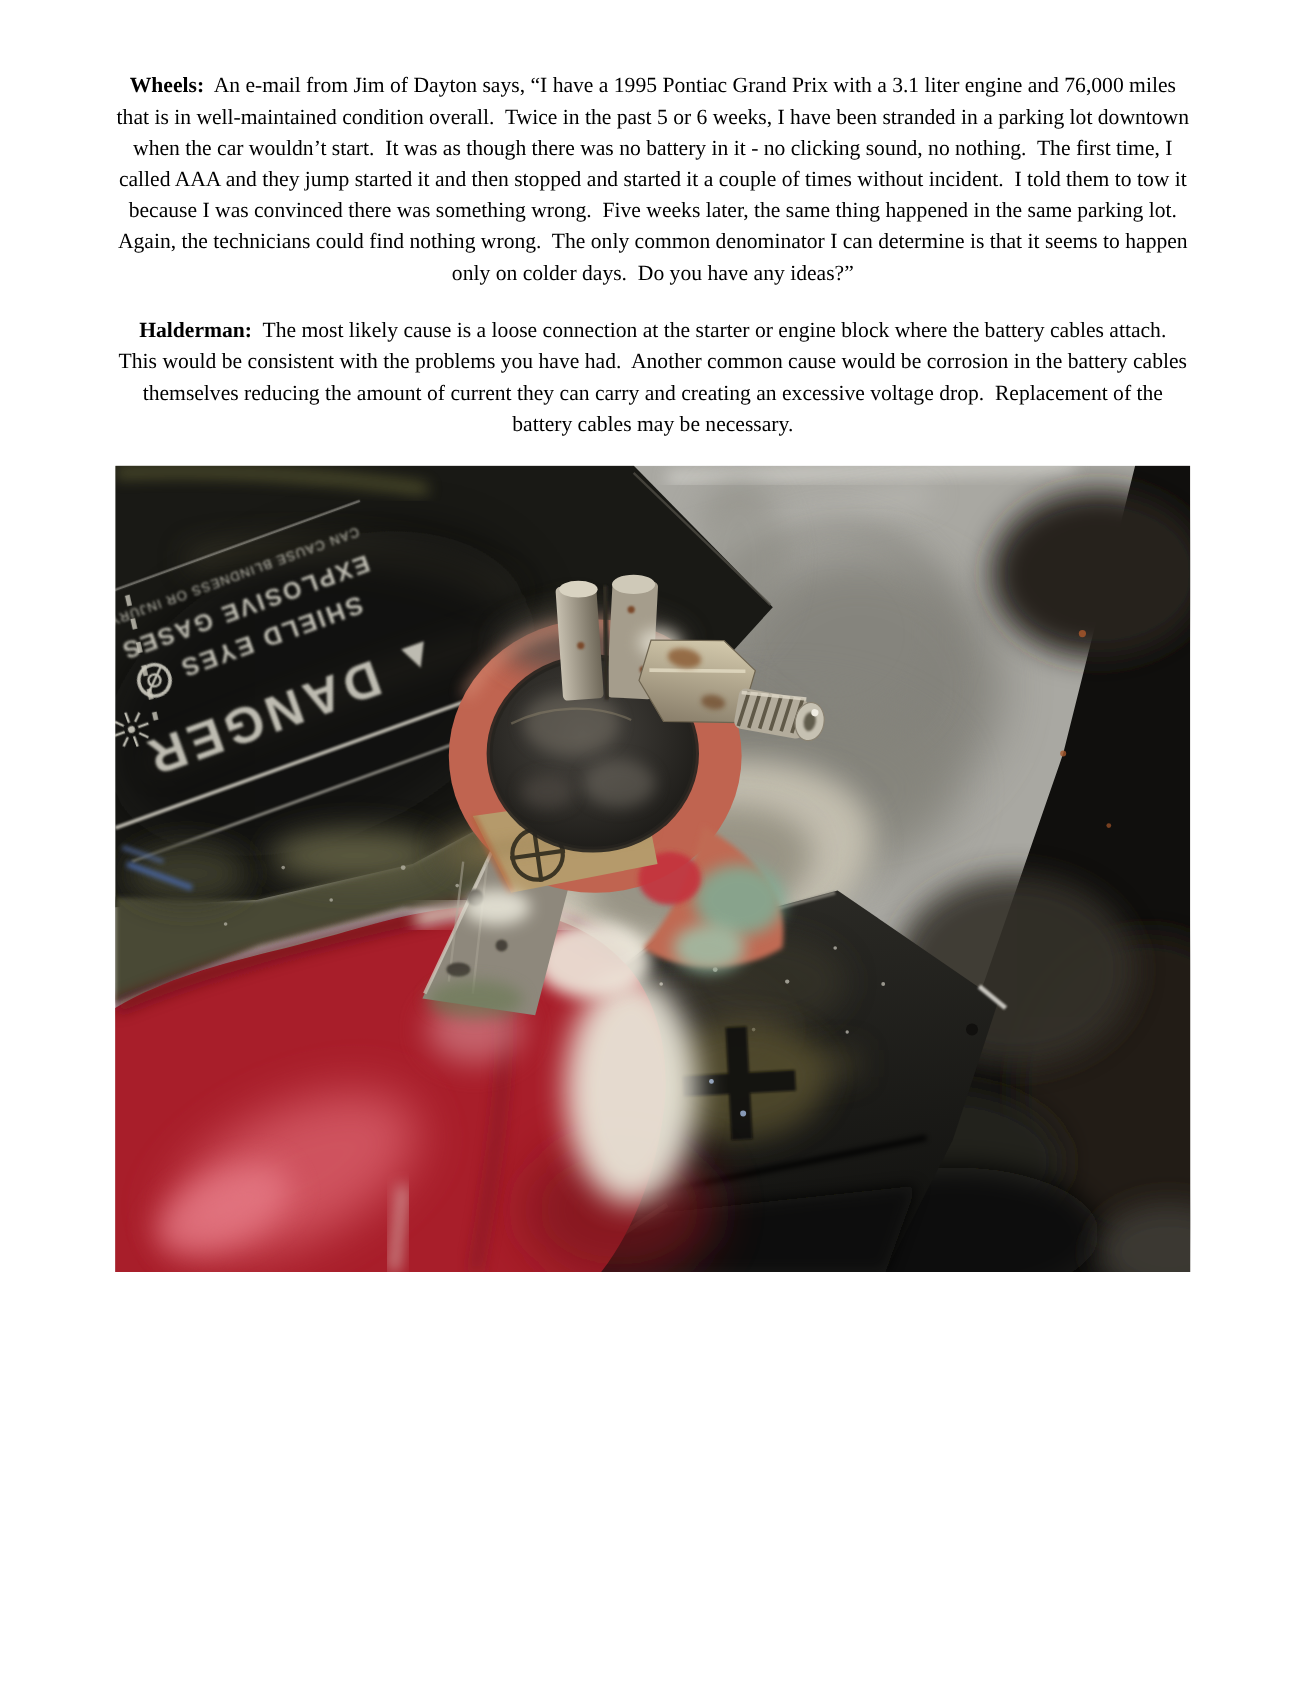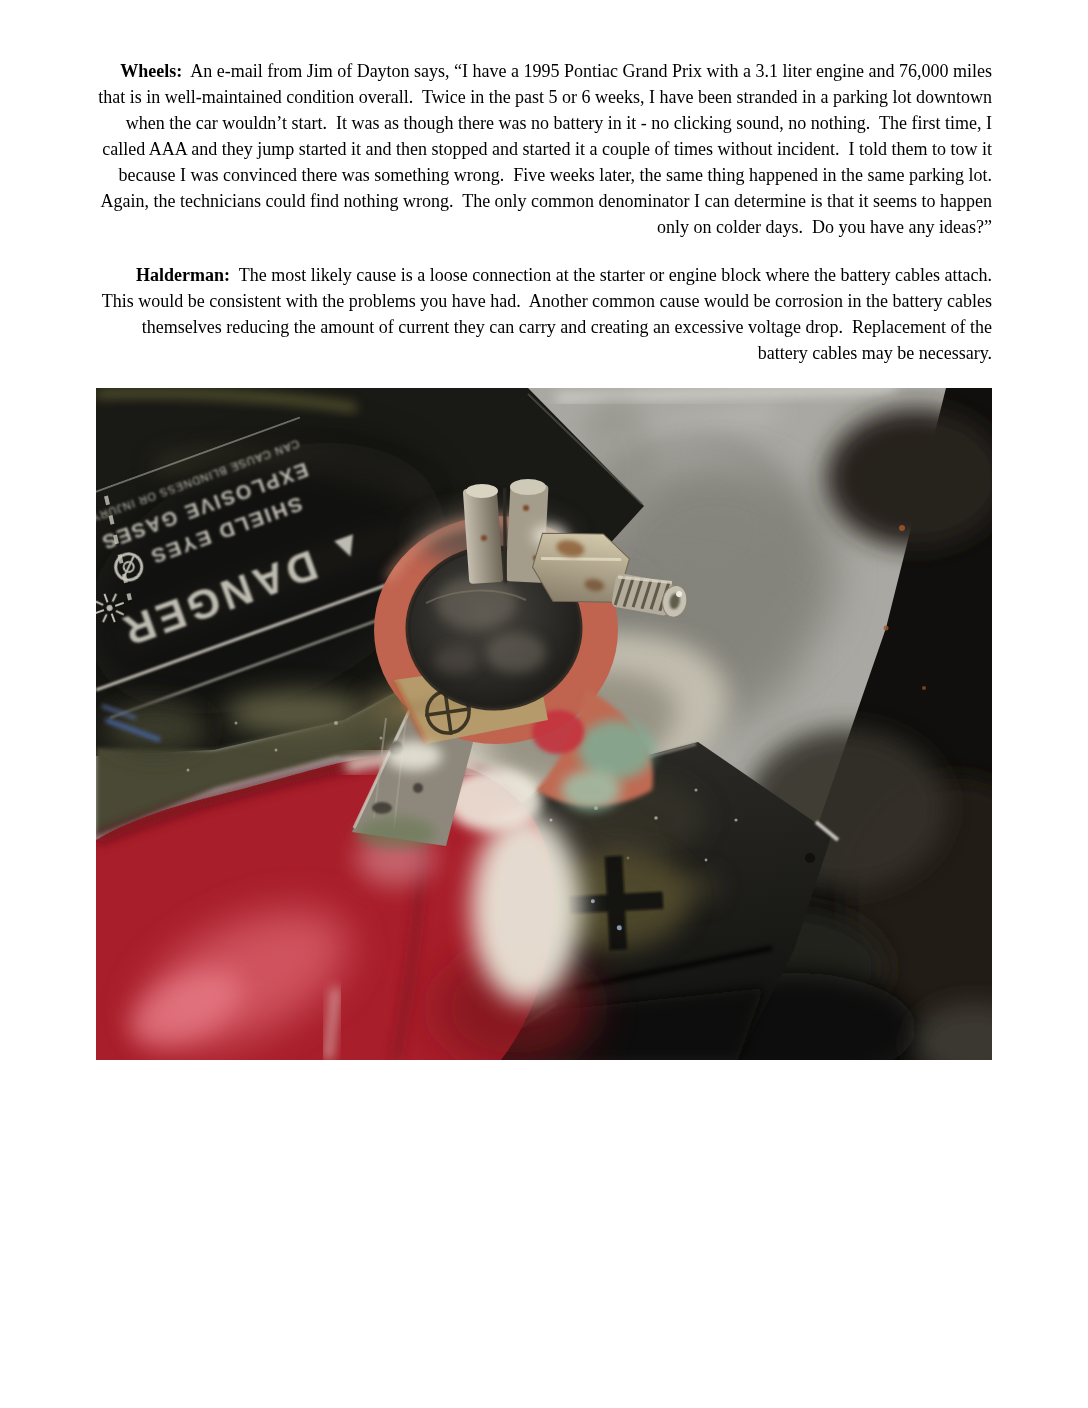--- a/index.html
+++ b/index.html
@@ -1,19 +1,19 @@
 <!DOCTYPE html>
 <html><head>
 <meta charset="utf-8">
 <style>
   html,body{margin:0;padding:0;background:#ffffff;}
   body{width:1088px;height:1408px;position:relative;font-family:"Liberation Serif",serif;}
   .sheet{position:absolute;left:0;top:0;width:1088px;height:1408px;background:#ffffff;}
   .content{position:absolute;left:96px;top:58px;width:896px;}
-  .para{font-size:18px;line-height:26px;color:#000000;margin:0 0 22px 0;white-space:pre-wrap;text-align:right;}
+  .para{font-size:18px;line-height:26px;color:#000000;margin:0 0 22px 0;white-space:pre-wrap;text-align:center;}
   .para b{font-weight:700;}
   figure.photo{margin:19px 0 0 0;padding:0;width:896px;height:672px;overflow:hidden;}
   svg text{font-family:"Liberation Sans",sans-serif;}
 </style>
 </head>
 <body>
 
 <div class="sheet">
   <div class="content">
 

